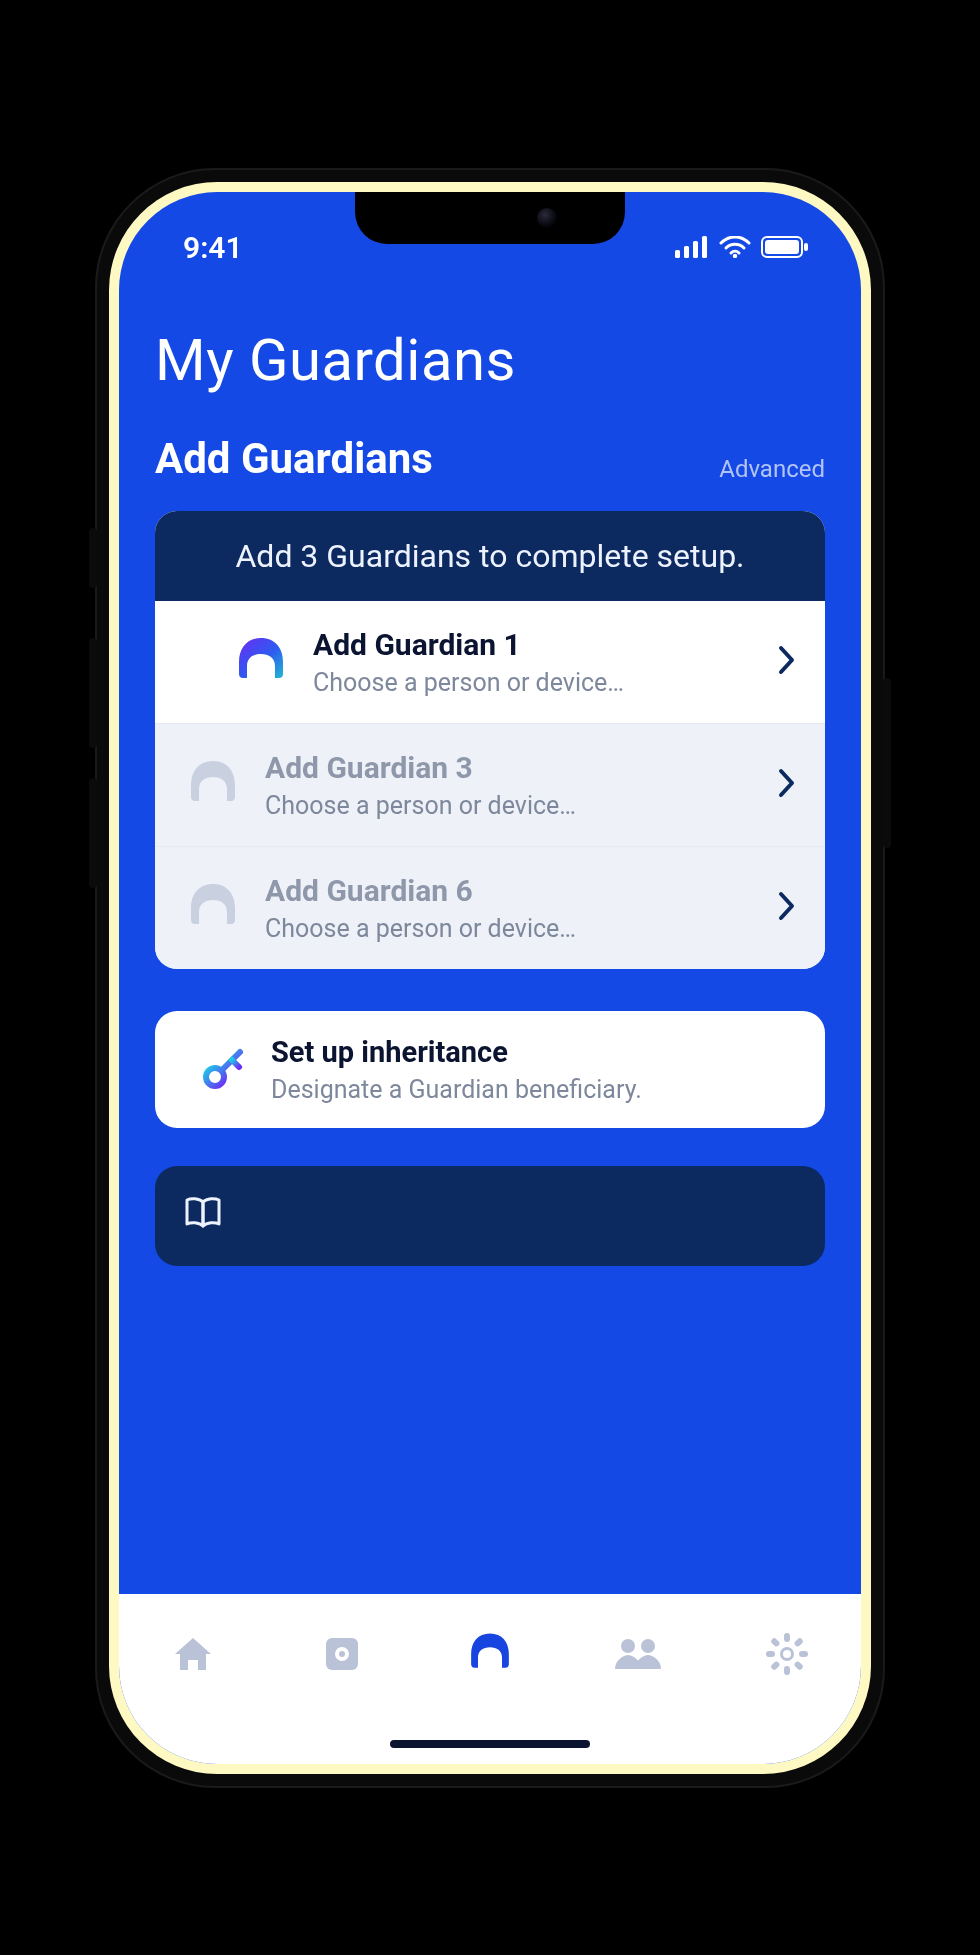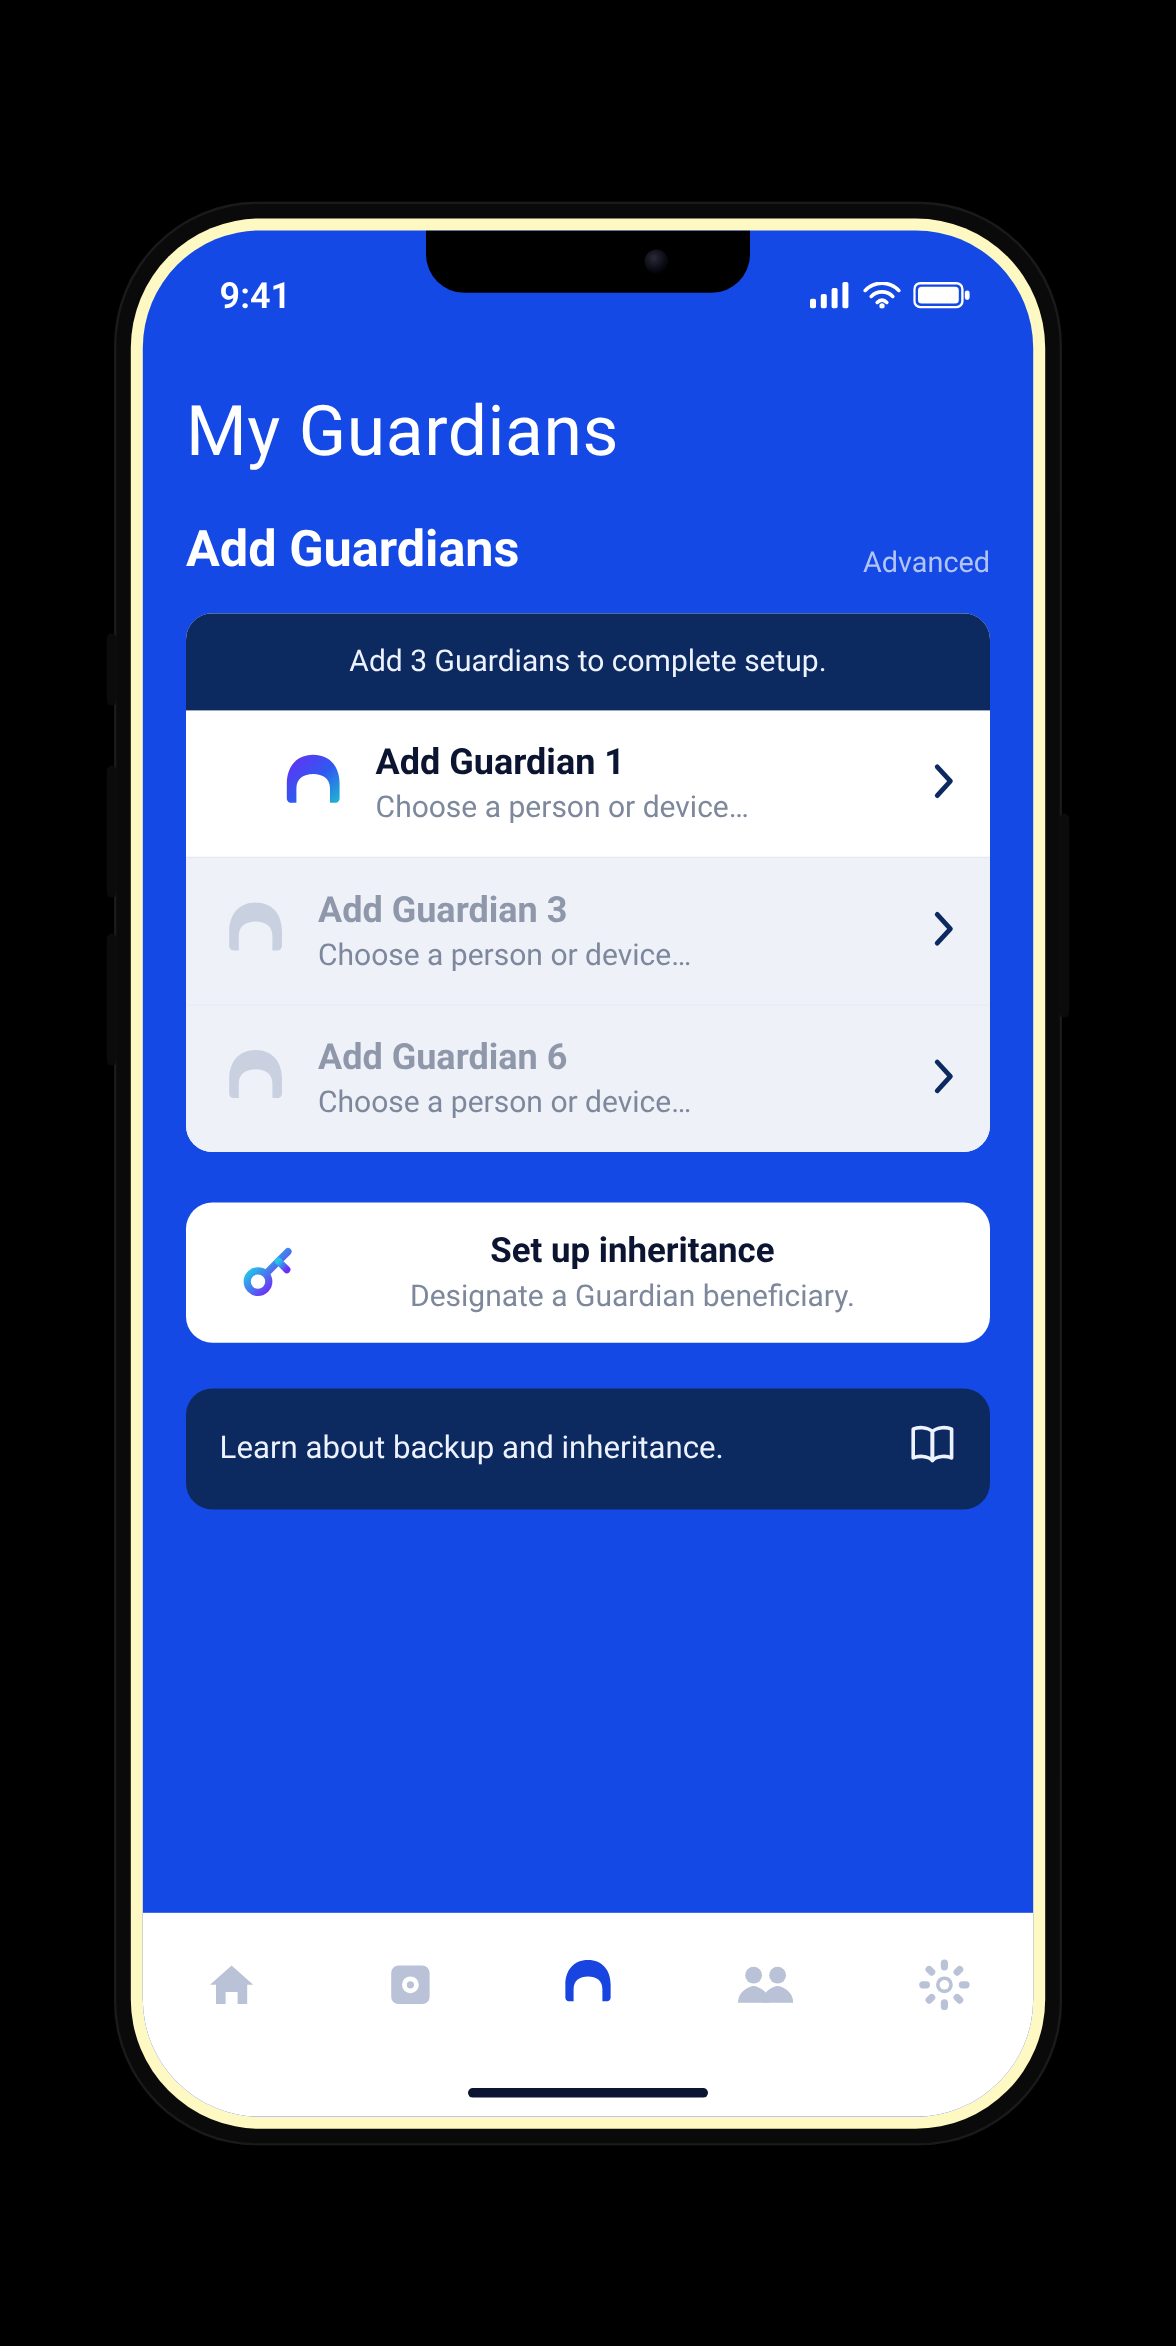--- a/index.html
+++ b/index.html
@@ -58,36 +58,36 @@
   .page-title { font-size: 58px; font-weight: 400; letter-spacing: 0.5px; margin-top: 4px; margin-bottom: 40px; }
 
   .section-header { display:flex; justify-content:space-between; align-items:flex-end; margin-bottom: 28px; }
   .section-title { font-size: 42px; font-weight: 700; }
   .advanced-link { font-size: 24px; color: #c4d1fa; opacity:0.9; }
 
   .card {
     background: #fff; border-radius: 22px; overflow: hidden; color:#06132e;
   }
   .banner {
-    background: #0d2a60; color: #edf2ff; font-size: 25px; padding: 26px 28px; text-align: center;
+    background: #0d2a60; color: #edf2ff; font-size: 32px; padding: 26px 28px; text-align: center;
   }
   .list-item {
     display:flex; align-items:center; gap:22px; padding: 26px 28px;
     border-top: 1px solid #e5e9f3;
   }
   .list-item.first { border-top:none;margin-left:48px; }
   .list-item.dim { background:#eef1f8; }
   .helmet-wrap { width:60px; height:60px; flex:0 0 auto; display:flex; align-items:center; justify-content:center; }
   .li-text { flex:1 1 auto; min-width:0; }
   .li-title { font-size: 30px; font-weight: 700; color:#0b1430; }
   .li-title.dim { color:#8f98aa; }
   .li-sub { font-size: 25px; color:#7e889c; margin-top:6px; white-space:nowrap; overflow:hidden; text-overflow:ellipsis; }
   .chev { flex:0 0 auto; }
 
-  .card2 { margin-top: 42px; background:#fff; border-radius:22px; padding: 24px 42px; display:flex; align-items:center; gap:22px;text-align:center; }
+  .card2 { margin-top: 42px; background:#fff; border-radius:22px; padding: 24px 42px; display:flex; align-items:center; gap:22px; }
   .key-wrap { width:52px; height:52px; flex:0 0 auto; display:flex; align-items:center; justify-content:center; }
   .c2-title { font-size: 29px; font-weight: 700; color:#0b1430; }
   .c2-sub { font-size: 25px; color:#7e889c; margin-top:6px; }
 
   .learn {
     margin-top: 38px; background:#0d2a60; border-radius:22px; padding: 30px 28px;
     display:flex; align-items:center; justify-content:space-between; gap:20px; color:#edf2ff; font-size:26px;
   }
 
   .tabbar {
@@ -239,21 +239,20 @@
                 </g>
               </svg>
             </div>
             <div class="li-text">
               <div class="c2-title">Set up inheritance</div>
               <div class="c2-sub">Designate a Guardian beneficiary.</div>
             </div>
           </div>
 
           <div class="learn">
-            <div>Learn about backup and inheritance.</div>
             <span>
               <svg width="40" height="34" viewBox="0 0 40 34">
                   <g fill="none" stroke="#edf2ff" stroke-width="3" stroke-linejoin="round" stroke-linecap="round">
                     <path d="M20 6 C16 2 8 2 4 4 L4 28 C8 26 16 26 20 30 Z"></path>
                     <path d="M20 6 C24 2 32 2 36 4 L36 28 C32 26 24 26 20 30 Z"></path>
                   </g>
                 </svg>
             </span>
           </div>
 

